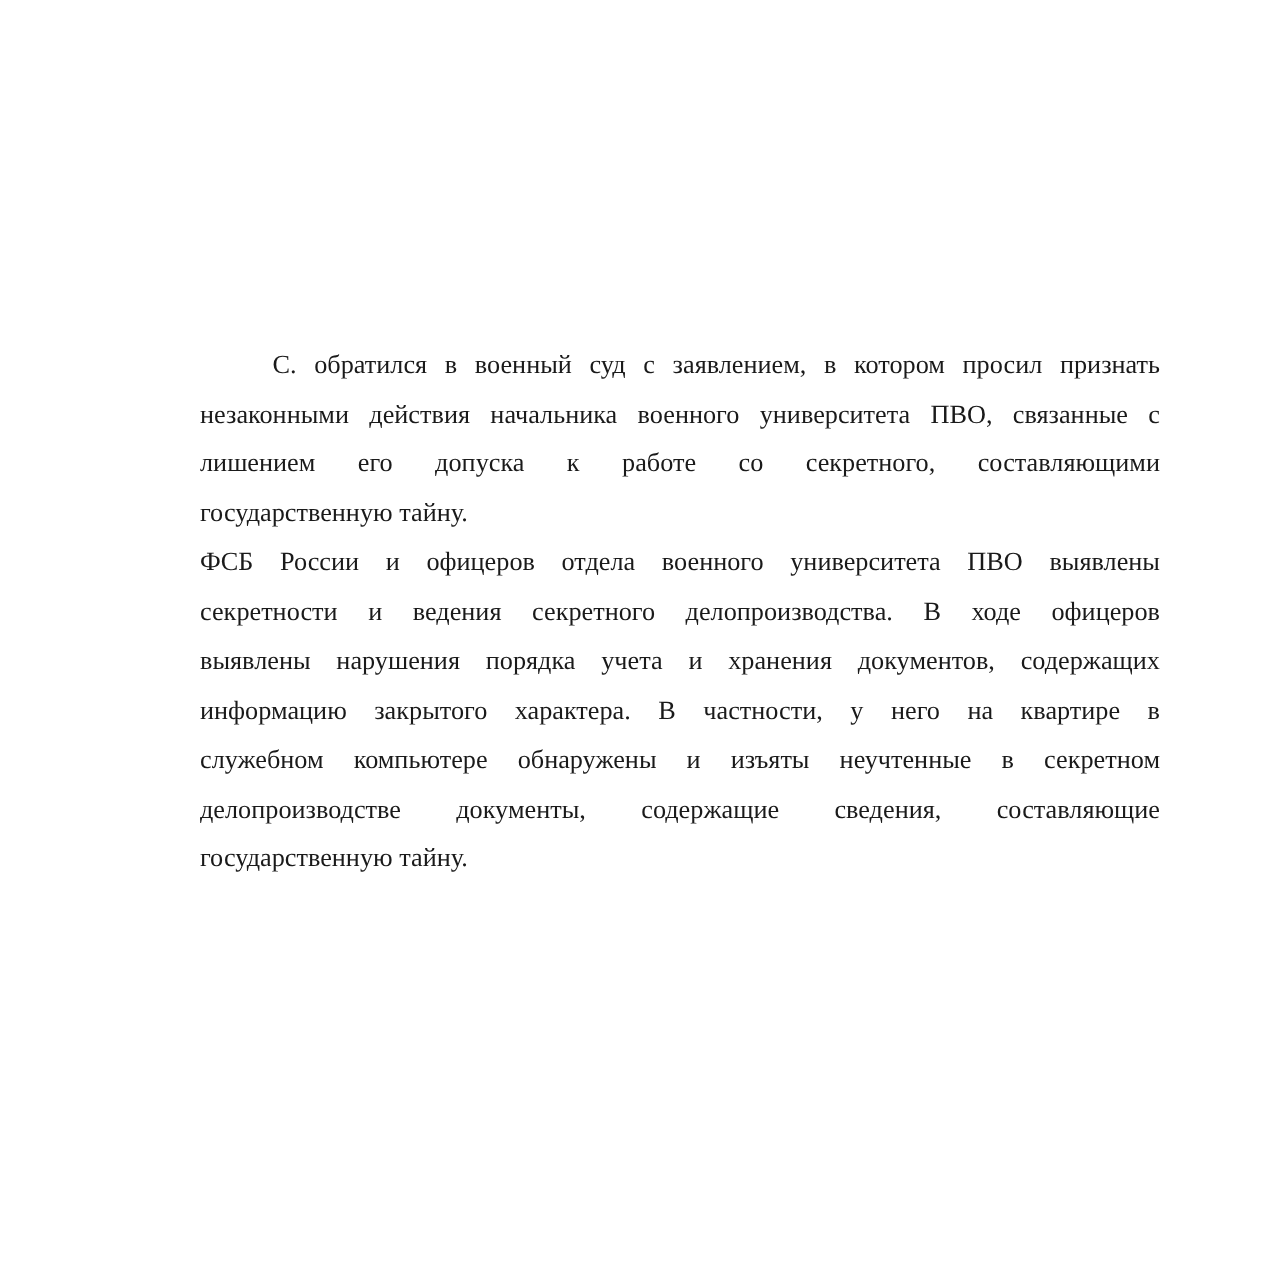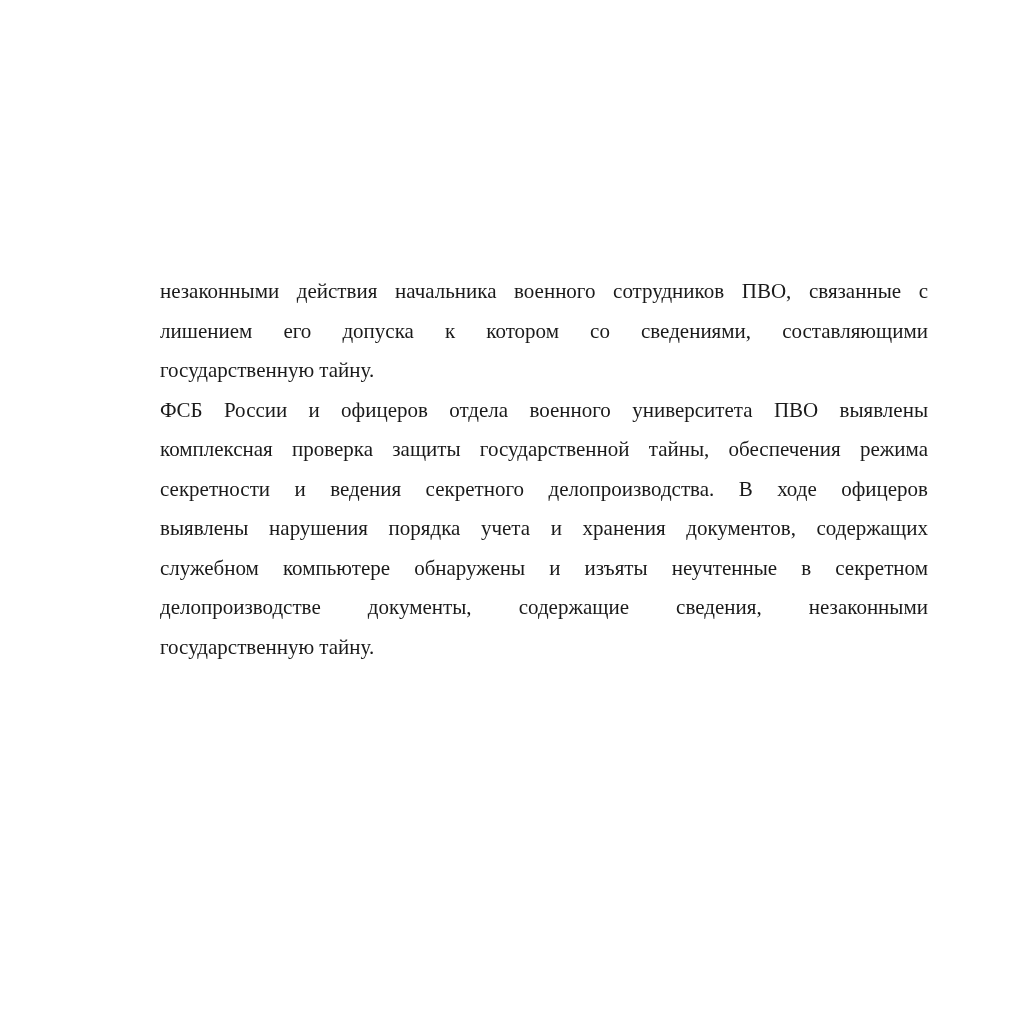--- a/index.html
+++ b/index.html
@@ -34,26 +34,27 @@
     }
     .line.last {
       text-align-last: left;
     }
   </style>
 </head>
 <body>
 
 <div class="page">
   <div class="paragraph">
-    <div class="line">незаконными действия начальника военного сотрудников ПВО, связанные с</div>
-    <div class="line">лишением его допуска к котором со сведениями, составляющими</div>
+    <div class="line first">С. обратился в военный суд с заявлением, в котором просил признать</div>
+    <div class="line">незаконными действия начальника военного университета ПВО, связанные с</div>
+    <div class="line">лишением его допуска к работе со секретного, составляющими</div>
     <div class="line last">государственную тайну.</div>
   </div>
   <div class="paragraph">
     <div class="line">ФСБ России и офицеров отдела военного университета ПВО выявлены</div>
-    <div class="line">комплексная проверка защиты государственной тайны, обеспечения режима</div>
     <div class="line">секретности и ведения секретного делопроизводства. В ходе офицеров</div>
     <div class="line">выявлены нарушения порядка учета и хранения документов, содержащих</div>
+    <div class="line">информацию закрытого характера. В частности, у него на квартире в</div>
     <div class="line">служебном компьютере обнаружены и изъяты неучтенные в секретном</div>
-    <div class="line">делопроизводстве документы, содержащие сведения, незаконными</div>
+    <div class="line">делопроизводстве документы, содержащие сведения, составляющие</div>
     <div class="line last">государственную тайну.</div>
   </div>
 </div>
 
 </body></html>

